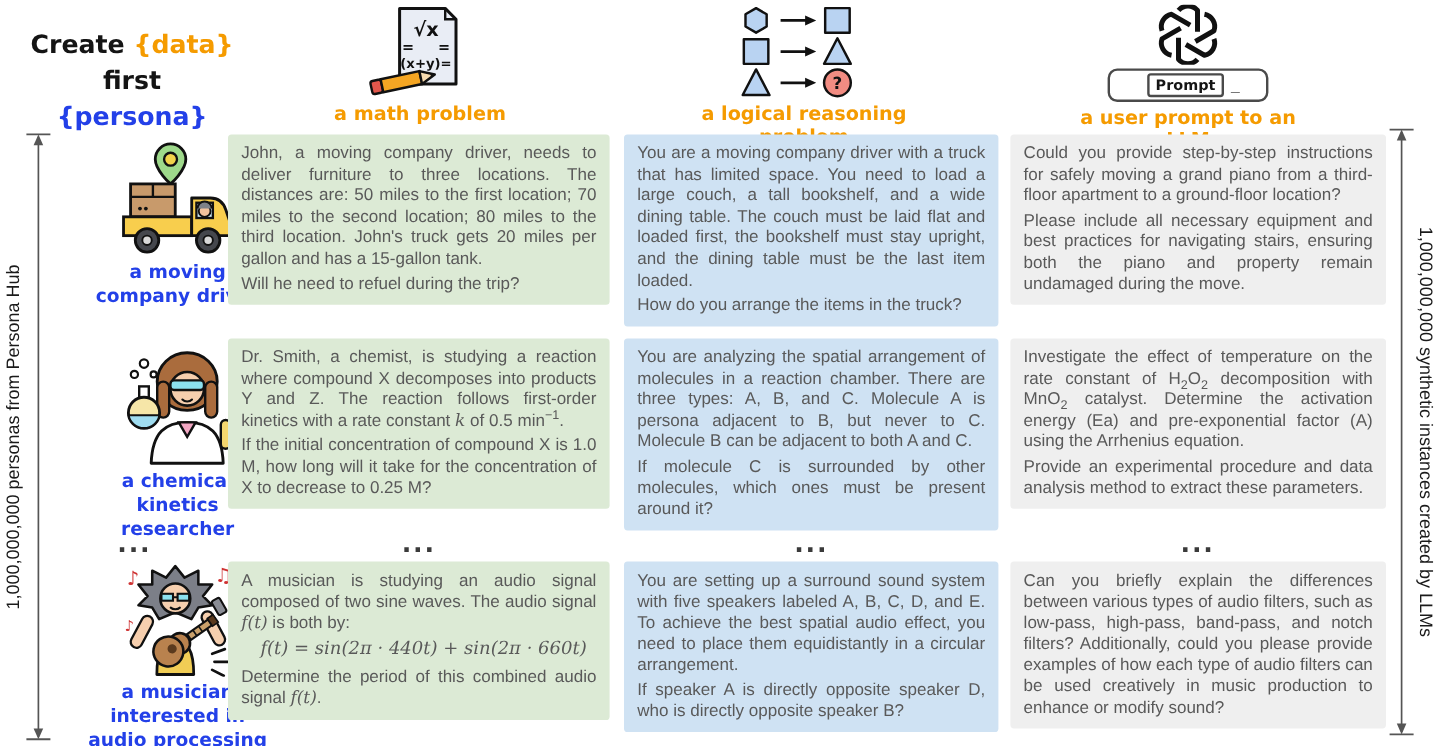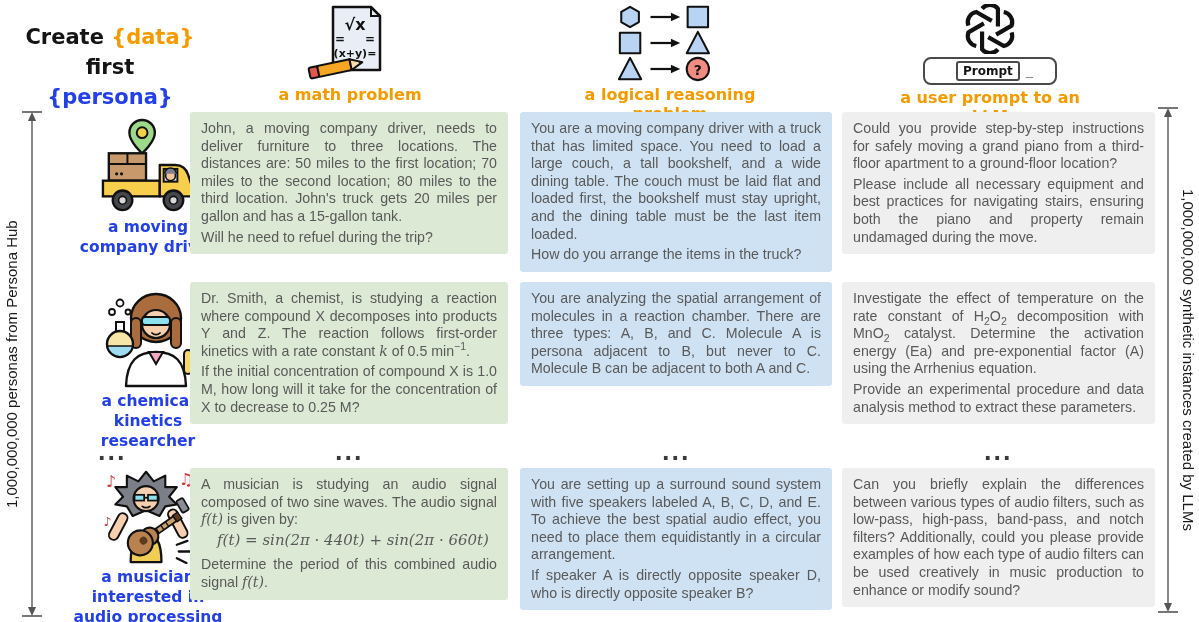--- a/index.html
+++ b/index.html
@@ -237,28 +237,29 @@
     <p>Could you provide step-by-step instructions for safely moving a grand piano from a third-floor apartment to a ground-floor location?</p>
     <p>Please include all necessary equipment and best practices for navigating stairs, ensuring both the piano and property remain undamaged during the move.</p>
   </div>
 
   <div class="cell bg-math" style="left:190px;top:282px;width:318px;">
     <p><span>Dr. Smith, a chemist, is studying a reaction where compound X decomposes into products Y and Z. The reaction follows first-order kinetics with a rate constant </span><i class="mvar">k</i><span> of 0.5 min</span><sup>−1</sup><span>.</span></p>
     <p>If the initial concentration of compound X is 1.0 M, how long will it take for the concentration of X to decrease to 0.25 M?</p>
   </div>
   <div class="cell bg-logic" style="left:520px;top:282px;width:312px;">
     <p>You are analyzing the spatial arrangement of molecules in a reaction chamber. There are three types: A, B, and C. Molecule A is persona adjacent to B, but never to C. Molecule B can be adjacent to both A and C.</p>
+    <p>If molecule C is surrounded by other molecules, which ones must be present around it?</p>
   </div>
   <div class="cell bg-llm" style="left:842px;top:282px;width:313px;">
     <p><span>Investigate the effect of temperature on the rate constant of H</span><sub>2</sub><span>O</span><sub>2</sub><span> decomposition with MnO</span><sub>2</sub><span> catalyst. Determine the activation energy (Ea) and pre-exponential factor (A) using the Arrhenius equation.</span></p>
     <p>Provide an experimental procedure and data analysis method to extract these parameters.</p>
   </div>
 
   <div class="cell bg-math" style="left:190px;top:468px;width:318px;">
-    <p><span>A musician is studying an audio signal composed of two sine waves. The audio signal </span><i class="mvar">f(t)</i><span> is given by:</span></p>
+    <p><span>A musician is studying an audio signal composed of two sine waves. The audio signal </span><i class="mvar">f(t)</i><span> is both by:</span></p>
     <p class="formula">f(t) = sin(2π · 440t) + sin(2π · 660t)</p>
     <p><span>Determine the period of this combined audio signal </span><i class="mvar">f(t)</i><span>.</span></p>
   </div>
   <div class="cell bg-logic" style="left:520px;top:468px;width:312px;">
     <p>You are setting up a surround sound system with five speakers labeled A, B, C, D, and E. To achieve the best spatial audio effect, you need to place them equidistantly in a circular arrangement.</p>
     <p>If speaker A is directly opposite speaker D, who is directly opposite speaker B?</p>
   </div>
   <div class="cell bg-llm" style="left:842px;top:468px;width:313px;">
     <p>Can you briefly explain the differences between various types of audio filters, such as low-pass, high-pass, band-pass, and notch filters? Additionally, could you please provide examples of how each type of audio filters can be used creatively in music production to enhance or modify sound?</p>
   </div>

